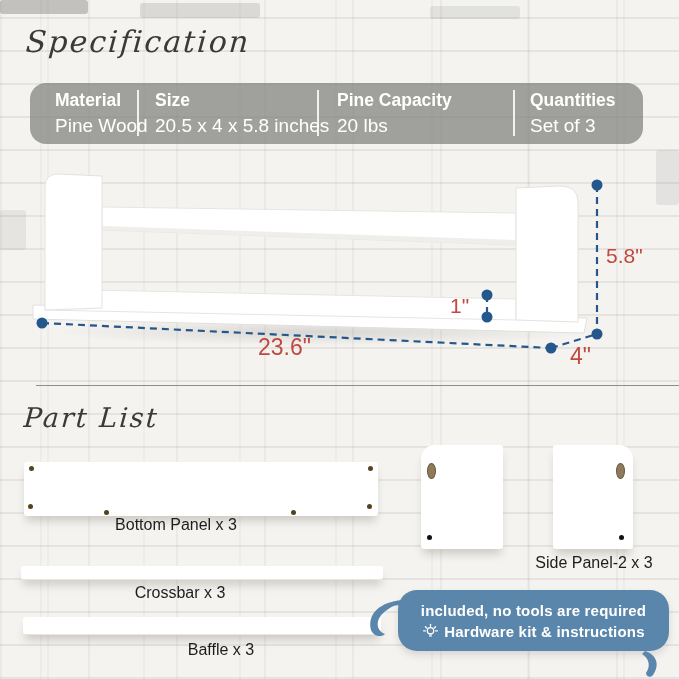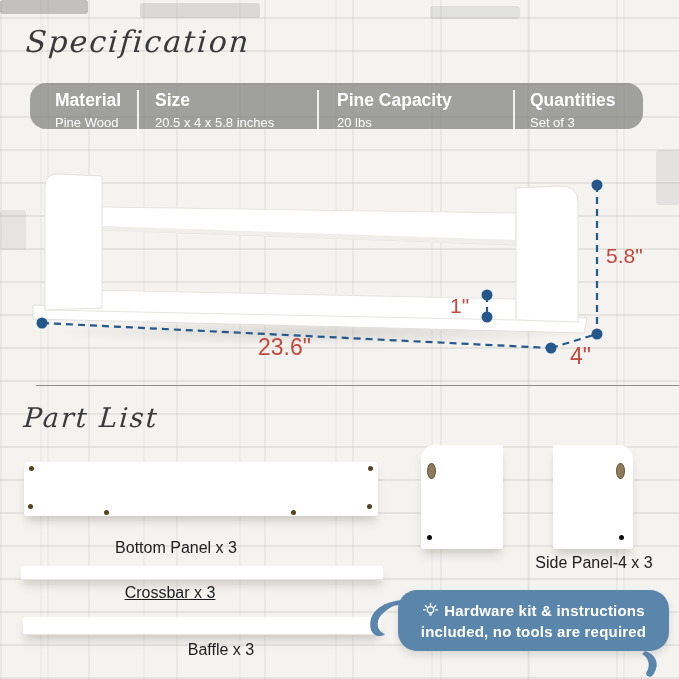--- a/index.html
+++ b/index.html
@@ -15,26 +15,26 @@
   }
   .abs{position:absolute;}
   .patch{position:absolute;background:rgba(130,128,124,0.22);border-radius:3px;}
   .hand{
     font-family:"DejaVu Serif",serif;font-style:italic;color:#3a3a3a;
     letter-spacing:2px;transform:skewX(-4deg);
   }
   .spec-title{left:26px;top:24px;font-size:30px;}
   .partlist-title{left:24px;top:402px;font-size:27px;}
   .spec-bar{
-    left:30px;top:83px;width:613px;height:46px;border-radius:16px;
+    left:30px;top:83px;width:613px;height:61px;border-radius:16px;
     background:rgba(128,127,124,0.72);
   }
   .spec-col{position:absolute;top:0;height:100%;}
   .spec-label{position:absolute;top:7px;left:0;color:#fff;font-weight:bold;font-size:17.5px;white-space:nowrap;}
-  .spec-value{position:absolute;top:32px;left:0;color:#fff;font-size:13px;white-space:nowrap;}
+  .spec-value{position:absolute;top:32px;left:0;color:#fff;font-size:19px;white-space:nowrap;}
   .spec-sep{position:absolute;top:7px;width:1.5px;height:46px;background:rgba(255,255,255,0.85);}
   .divider{left:36px;top:385px;width:643px;height:1px;background:rgba(110,108,104,0.75);}
   .dim-label{position:absolute;color:#c1493f;white-space:nowrap;}
   .part{position:absolute;background:#ffffff;box-shadow:0 7px 9px -2px rgba(110,100,90,0.28);}
   .screw-dot{position:absolute;width:5px;height:5px;border-radius:50%;background:#55431f;}
   .black-dot{position:absolute;width:5px;height:5px;border-radius:50%;background:#111;}
   .keyhole{position:absolute;width:9px;height:16px;border-radius:50%;background:#8d7b5c;border:1px solid #6b5a3e;box-sizing:border-box;}
   .part-label{position:absolute;transform:translateX(-50%);font-size:16px;color:#1d1d1d;white-space:nowrap;}
   .bubble{
     left:398px;top:590px;width:271px;height:61px;border-radius:19px;
@@ -125,61 +125,61 @@
   <div class="abs hand partlist-title">Part List</div>
 
   <div class="part" style="left:24px;top:462px;width:354px;height:54px;border-radius:3px;">
     <div class="screw-dot" style="left:5px;top:4px;"></div>
     <div class="screw-dot" style="left:344px;top:4px;"></div>
     <div class="screw-dot" style="left:4px;top:42px;"></div>
     <div class="screw-dot" style="left:80px;top:48px;"></div>
     <div class="screw-dot" style="left:267px;top:48px;"></div>
     <div class="screw-dot" style="left:343px;top:42px;"></div>
   </div>
-  <div class="part-label" style="left:176px;top:539px;">Bottom Panel x 3</div>
+  <div class="part-label" style="left:176px;top:516px;">Bottom Panel x 3</div>
 
   <div class="part" style="left:21px;top:566px;width:362px;height:13px;border-radius:2px;border-bottom:1px solid #e8e6e2;"></div>
-  <div class="part-label" style="left:170px;top:584px;text-decoration:underline;">Crossbar x 3</div>
+  <div class="part-label" style="left:180px;top:584px;">Crossbar x 3</div>
 
   <div class="part" style="left:23px;top:617px;width:358px;height:17px;border-radius:2px;border-bottom:1px solid #e8e6e2;"></div>
   <div class="part-label" style="left:175px;top:641px;margin-left:46px;">Baffle x 3</div>
 
   <div class="part" style="left:421px;top:445px;width:82px;height:104px;border-radius:14px 3px 3px 3px;">
     <div class="keyhole" style="left:6px;top:18px;"></div>
     <div class="black-dot" style="left:6px;top:90px;"></div>
   </div>
 
   <div class="part" style="left:553px;top:445px;width:80px;height:104px;border-radius:3px 14px 3px 3px;">
     <div class="keyhole" style="left:63px;top:18px;"></div>
     <div class="black-dot" style="left:66px;top:90px;"></div>
   </div>
-  <div class="part-label" style="left:594px;top:554px;">Side Panel-4 x 3</div>
+  <div class="part-label" style="left:594px;top:554px;">Side Panel-2 x 3</div>
 
   <svg class="abs" style="left:364px;top:596px;" width="40" height="44" viewBox="0 0 40 44">
     <path d="M38 4 C 16 6 3 18 7 34 C 9 40 17 42 21 38 C 11 34 11 22 23 14 C 28 10 33 8 38 10 Z" fill="#5b86ab"></path>
   </svg>
 
   <div class="abs bubble">
+    <div class="bubble-line">
+      <span>included, no tools are required</span>
+    </div>
     <div class="bubble-line">
       <svg width="17" height="17" viewBox="0 0 24 24">
         <g stroke="#ffffff" fill="none" stroke-width="1.8" stroke-linecap="round">
           <circle cx="12" cy="11" r="4.5"></circle>
           <path d="M10.5 15.5 h3"></path>
             <path d="M10.8 18.2 h2.4"></path>
           <path d="M12 2 v2.6"></path>
             <path d="M4.8 5.2 l1.9 1.9"></path>
             <path d="M19.2 5.2 l-1.9 1.9"></path>
           <path d="M2.2 11 h2.6"></path>
             <path d="M19.2 11 h2.6"></path>
         </g>
       </svg>
       <span>Hardware kit &amp; instructions</span>
     </div>
-    <div class="bubble-line">
-      <span>included, no tools are required</span>
-    </div>
   </div>
 
   <svg class="abs" style="left:639px;top:650px;" width="22" height="28" viewBox="0 0 22 28">
     <path d="M6 1 C 18 5 21 15 14 25 C 12 28 7 27 7 23 C 12 16 10 8 3 4 Z" fill="#5b86ab"></path>
   </svg>
 
 </div>
 
 </body></html>

